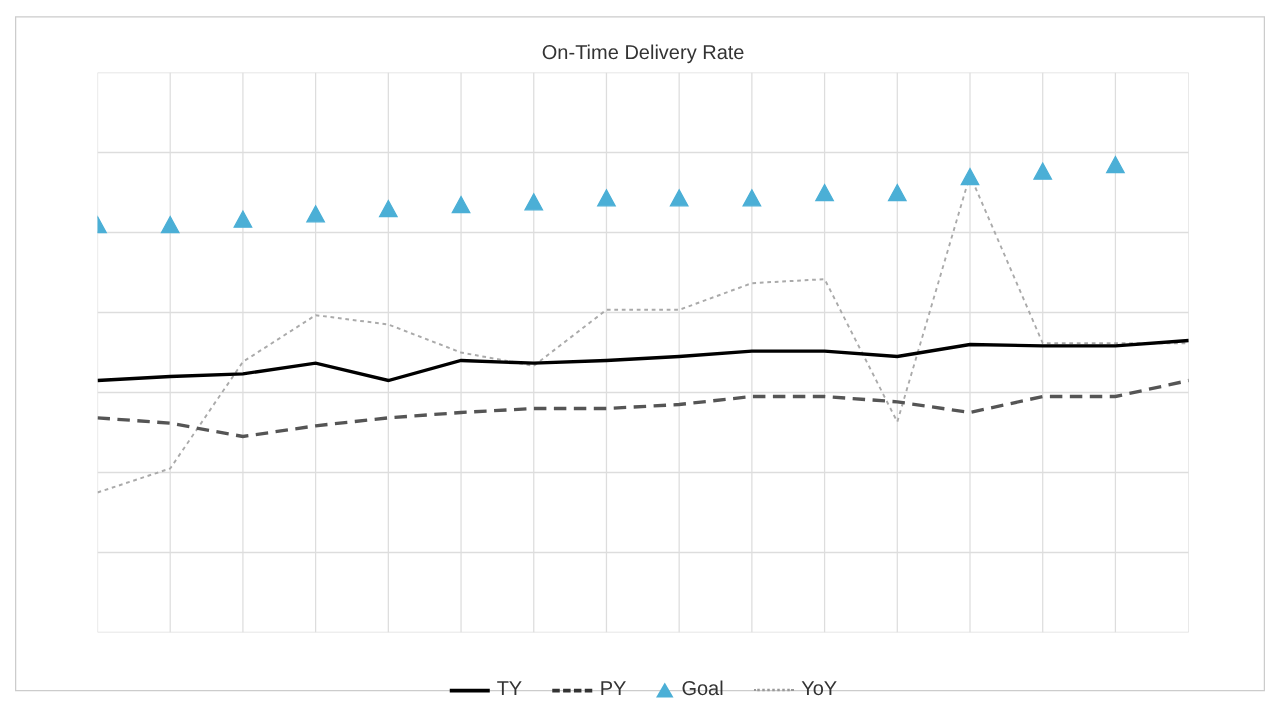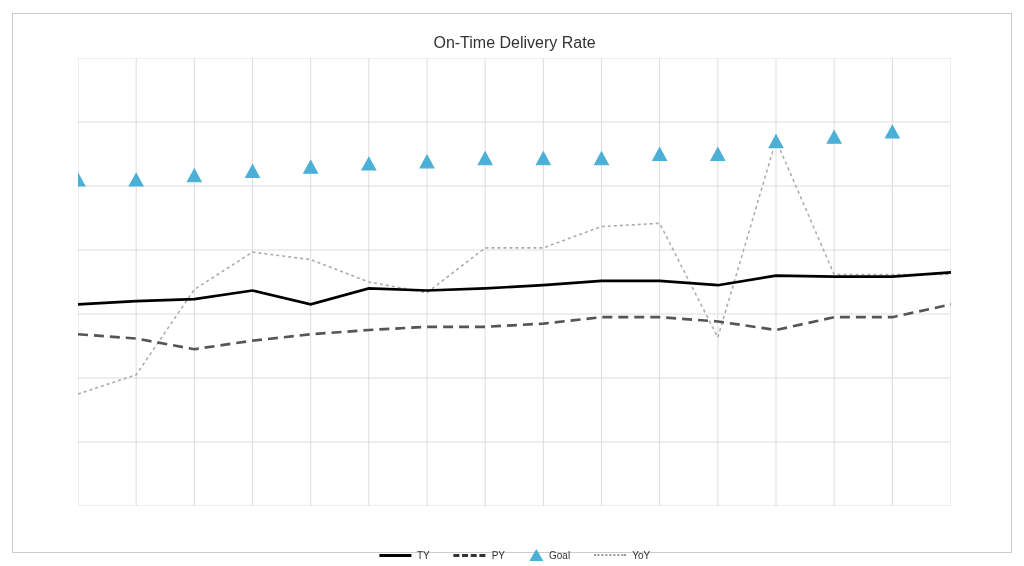--- a/index.html
+++ b/index.html
@@ -34,21 +34,21 @@
       height: 100%;
     }
     .legend {
       position: absolute;
       bottom: -55px;
       left: 50%;
       transform: translateX(-50%);
       display: flex;
       gap: 24px;
       align-items: center;
-      font-size: 10px;
+      font-size: 16px;
       color: #333;
     }
     .legend-item {
       display: flex;
       align-items: center;
       gap: 6px;
     }
     .legend-line-solid {
       width: 32px;
       height: 3px;

